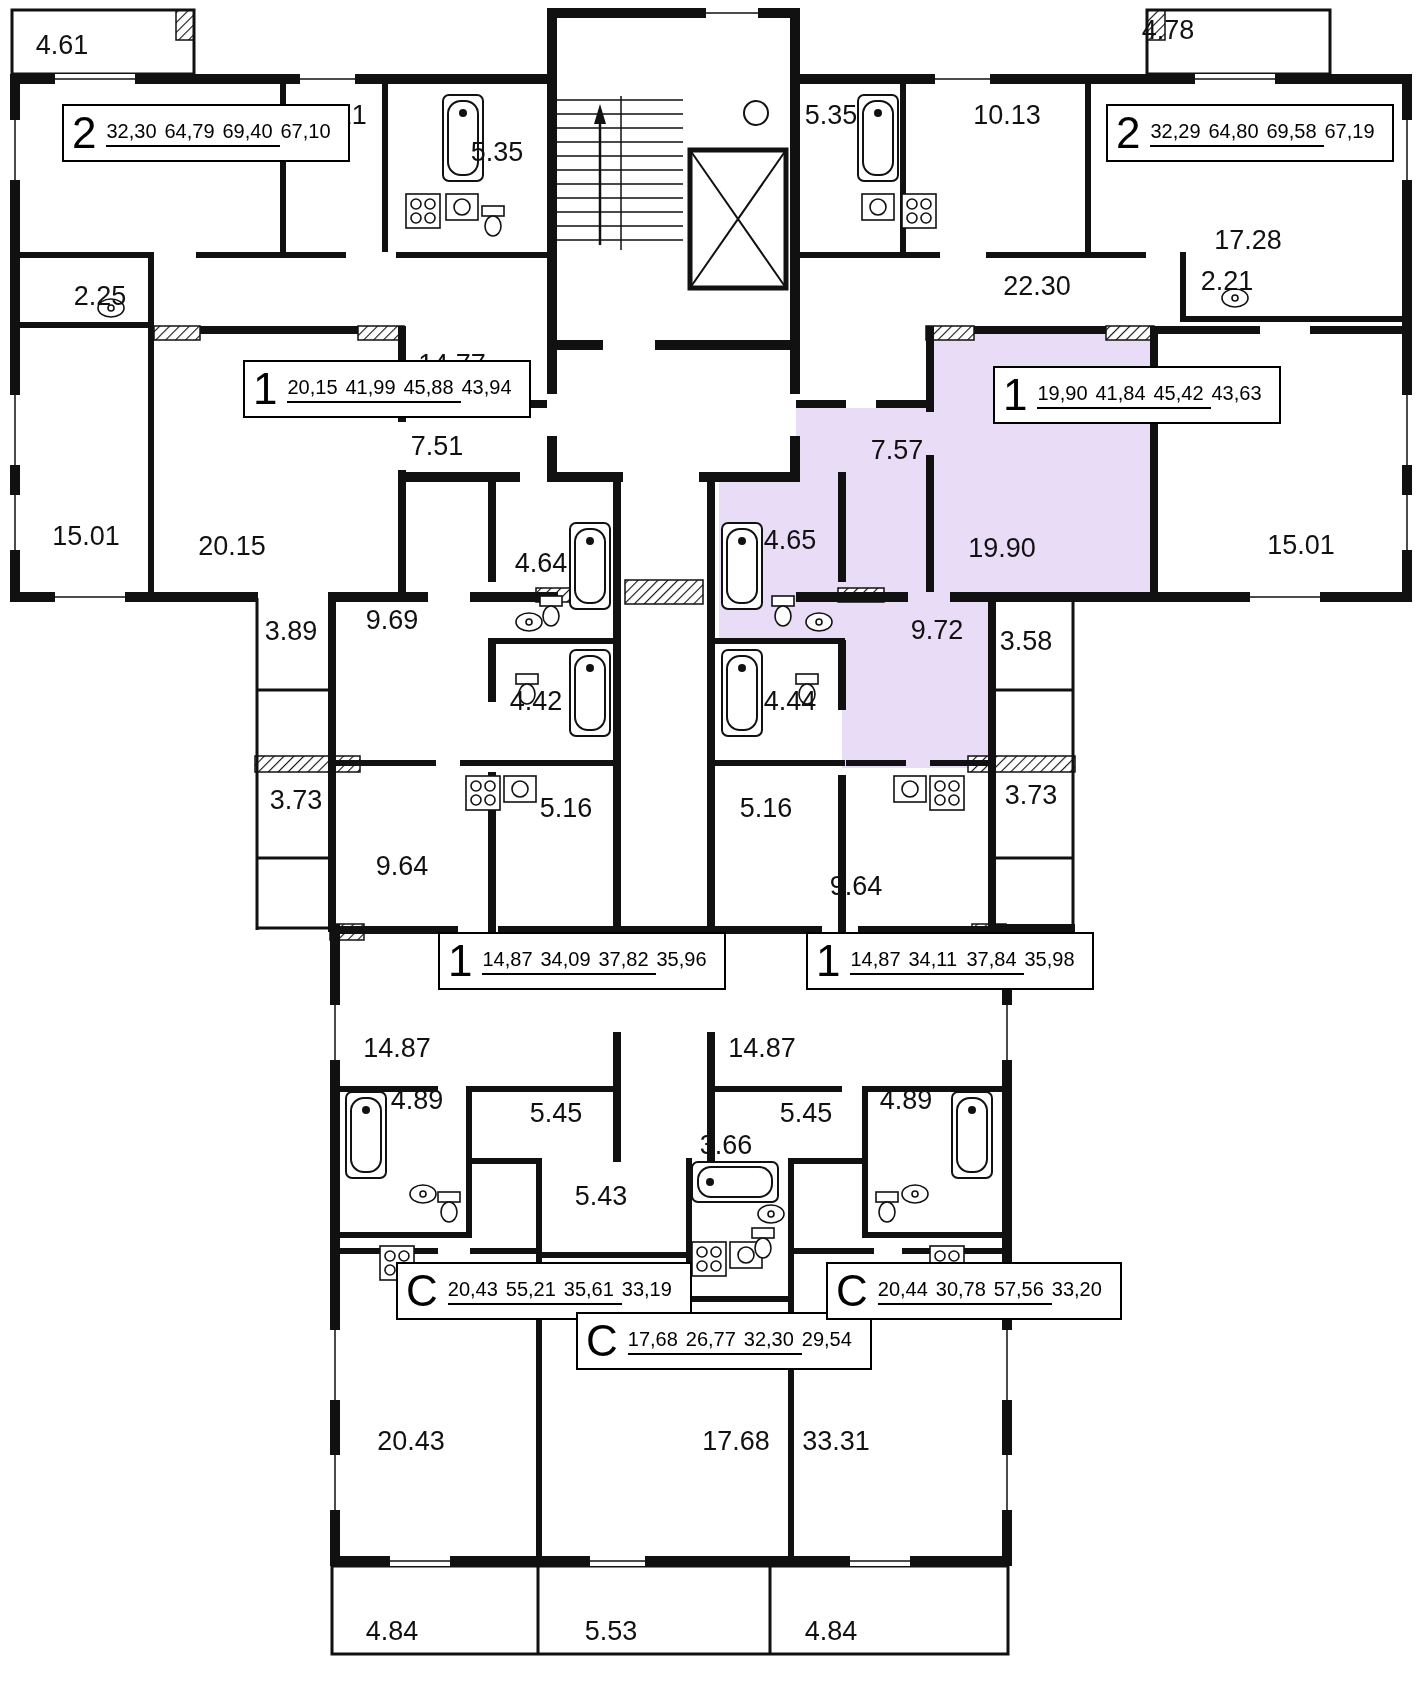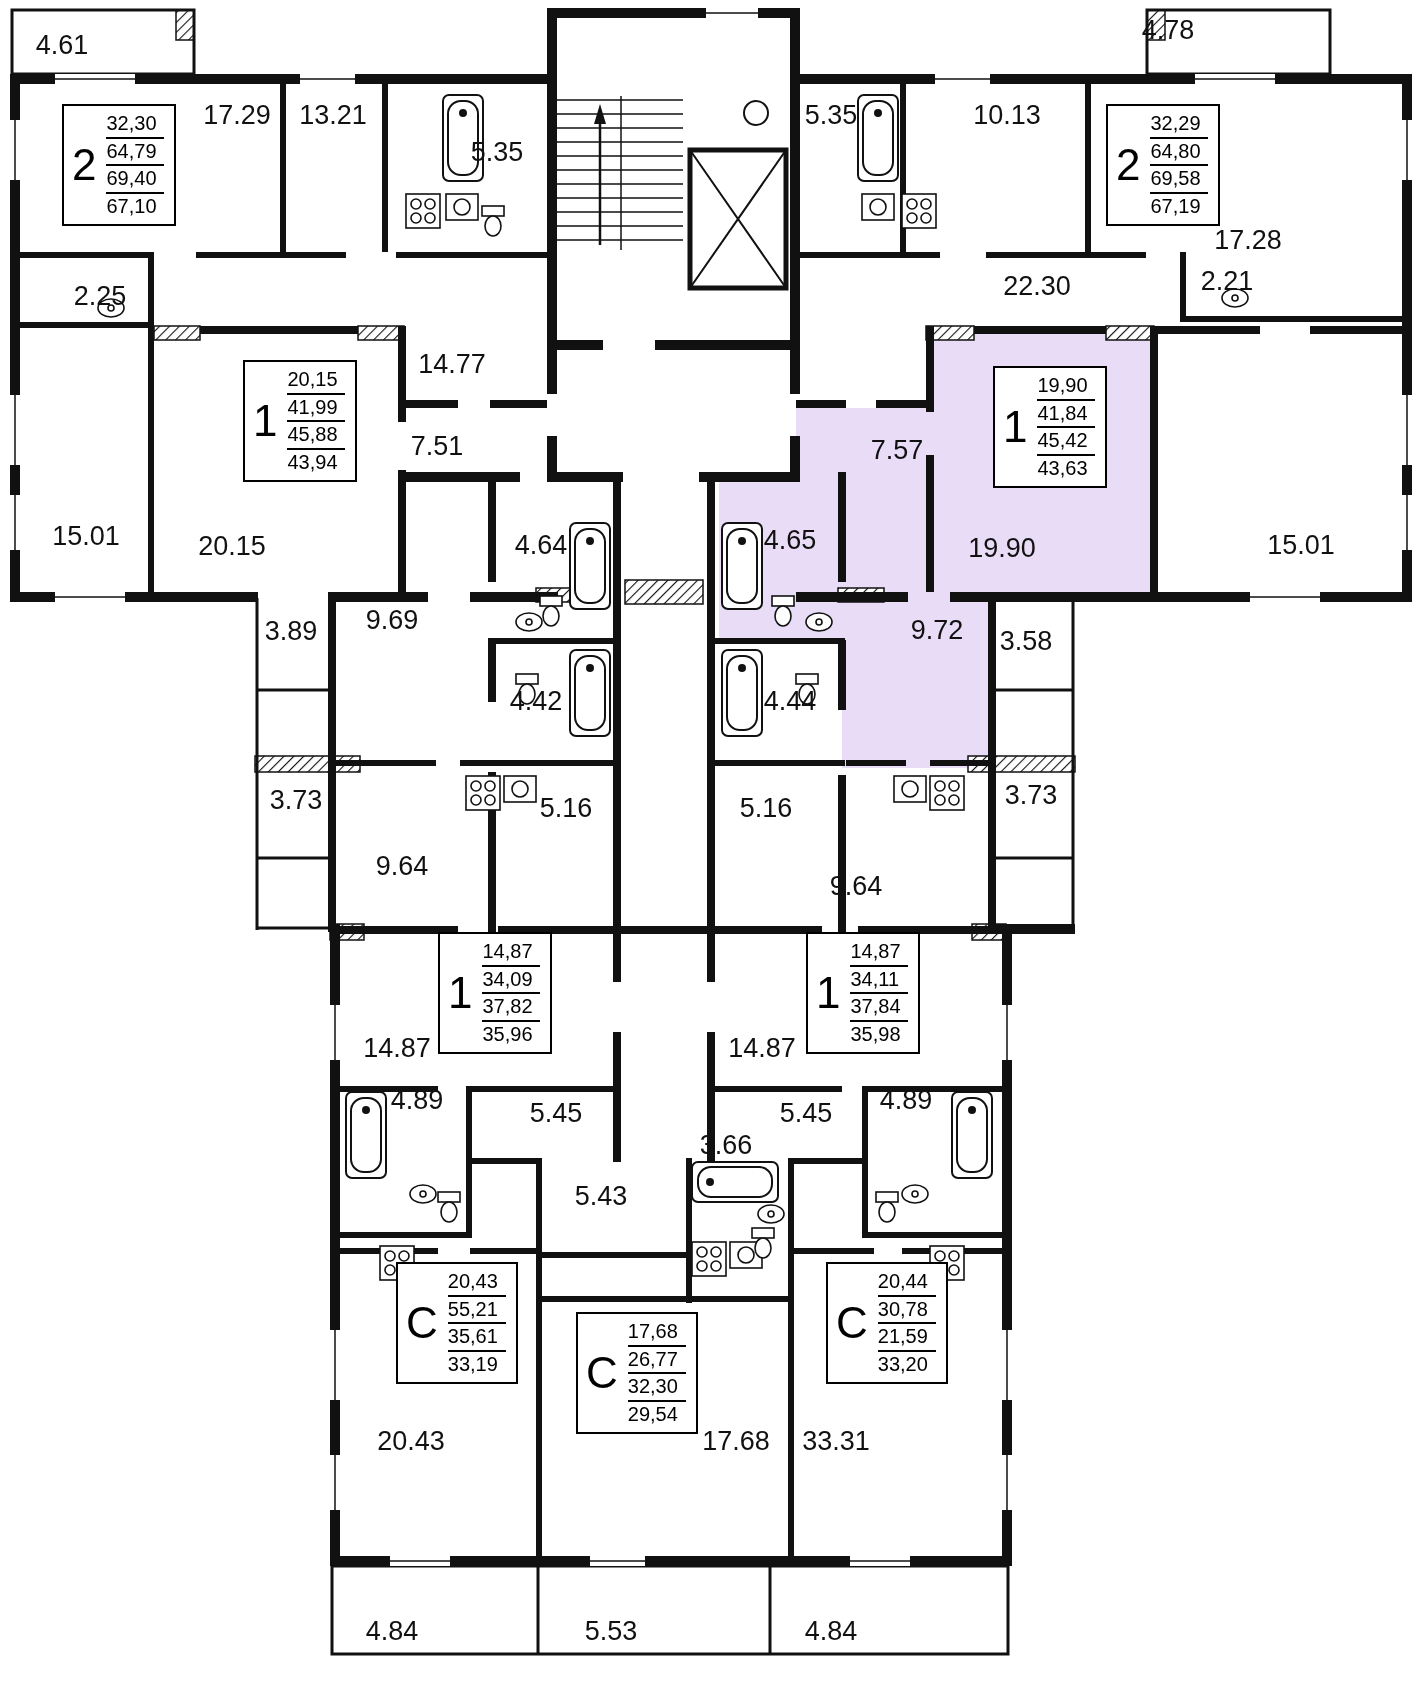--- a/index.html
+++ b/index.html
@@ -4,21 +4,21 @@
 <style>
   html,body{margin:0;padding:0;background:#fff}
   .plan{position:relative;width:1418px;height:1684px;background:#fff;
         font-family:"Liberation Sans",sans-serif;color:#000;overflow:hidden}
   .plan svg{position:absolute;left:0;top:0}
   .dim{position:absolute;transform:translate(-50%,-50%);font-size:27px;
        white-space:nowrap;z-index:4;color:#111}
   .unit-box{position:absolute;z-index:5;display:flex;align-items:center;gap:10px;
             background:#fff;border:2px solid #000;padding:5px 10px 5px 8px}
   .unit-type{font-size:44px;line-height:1;font-weight:400}
-  .unit-areas{display:flex;flex-direction:column}
+  .unit-areas{display:flex;flex-direction:row}
   .ua{font-size:20px;line-height:1.28;min-width:58px;text-align:left}
   .ua.underline{border-bottom:2px solid #000}
 </style>
 </head>
 <body>
 
 <div class="plan">
 
 <svg width="1418" height="1684" viewBox="0 0 1418 1684">
   <defs>
@@ -310,21 +310,21 @@
 <div class="dim" style="left:100px;top:296px">2.25</div>
 <div class="dim" style="left:1227px;top:281px">2.21</div>
 <div class="dim" style="left:452px;top:364px">14.77</div>
 <div class="dim" style="left:1037px;top:286px">22.30</div>
 <div class="dim" style="left:437px;top:446px">7.51</div>
 <div class="dim" style="left:897px;top:450px">7.57</div>
 <div class="dim" style="left:86px;top:536px">15.01</div>
 <div class="dim" style="left:232px;top:546px">20.15</div>
 <div class="dim" style="left:1002px;top:548px">19.90</div>
 <div class="dim" style="left:1301px;top:545px">15.01</div>
-<div class="dim" style="left:541px;top:545px">4.64</div>
+<div class="dim" style="left:541px;top:563px">4.64</div>
 <div class="dim" style="left:790px;top:540px">4.65</div>
 <div class="dim" style="left:291px;top:631px">3.89</div>
 <div class="dim" style="left:392px;top:620px">9.69</div>
 <div class="dim" style="left:937px;top:630px">9.72</div>
 <div class="dim" style="left:1026px;top:641px">3.58</div>
 <div class="dim" style="left:536px;top:701px">4.42</div>
 <div class="dim" style="left:790px;top:701px">4.44</div>
 <div class="dim" style="left:296px;top:800px">3.73</div>
 <div class="dim" style="left:1031px;top:795px">3.73</div>
 <div class="dim" style="left:566px;top:808px">5.16</div>
@@ -416,18 +416,18 @@
     <div class="ua underline">26,77</div>
     <div class="ua underline">32,30</div>
     <div class="ua">29,54</div>
   </div>
 </div>
 <div class="unit-box" style="left:826px;top:1262px">
   <div class="unit-type">C</div>
   <div class="unit-areas">
     <div class="ua underline">20,44</div>
     <div class="ua underline">30,78</div>
-    <div class="ua underline">21,59</div>
+    <div class="ua underline">57,56</div>
     <div class="ua">33,20</div>
   </div>
 </div>
 
 </div>
 
 </body></html>

